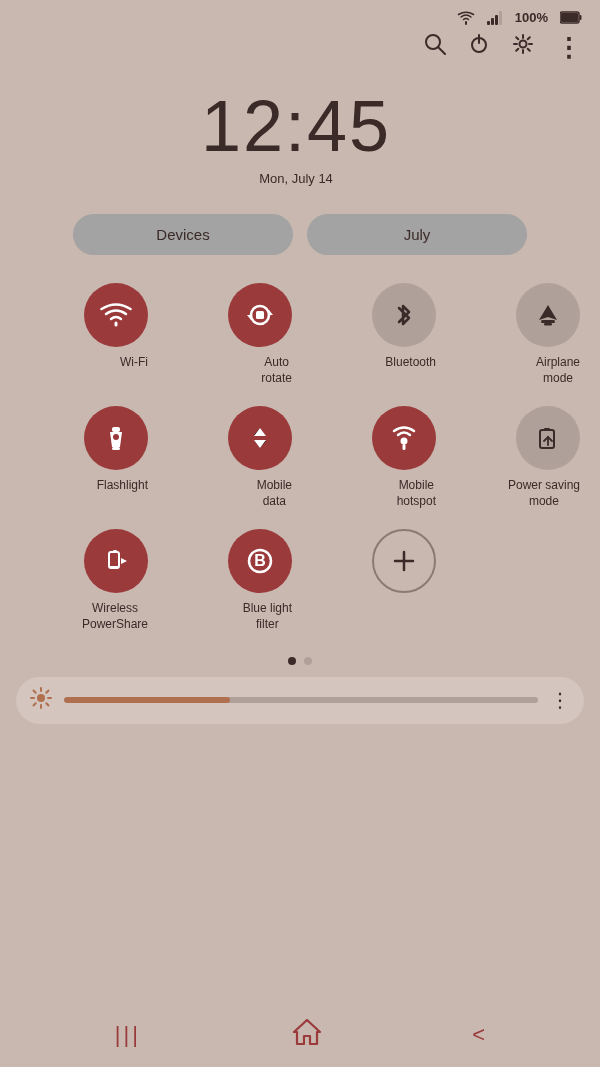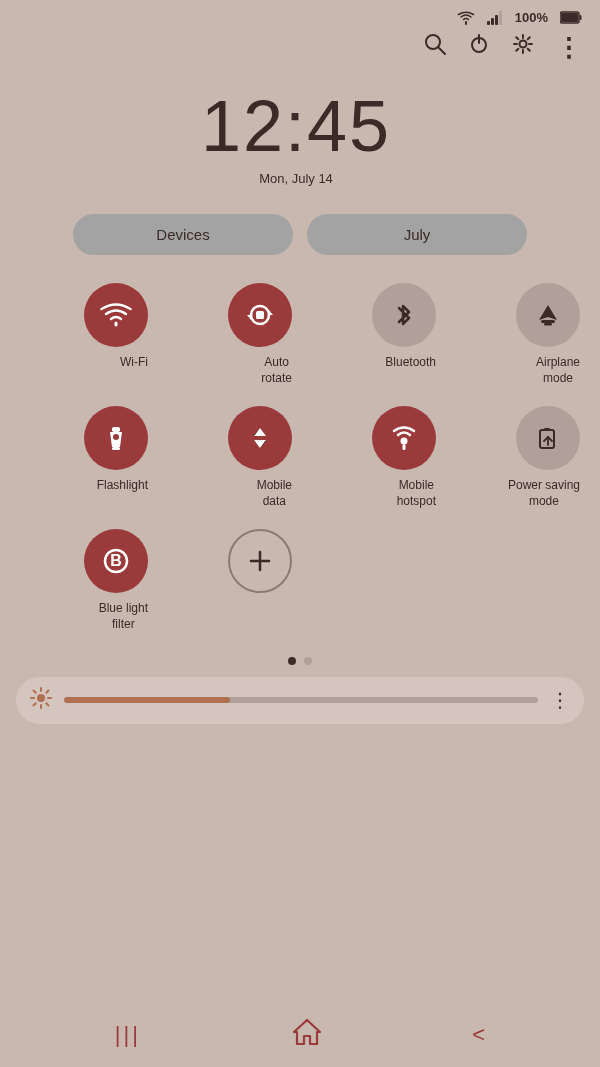--- a/index.html
+++ b/index.html
@@ -361,20 +361,31 @@
 
         <rect x="9" y="9" width="14" height="18" rx="2" stroke="#3a2a28" stroke-width="2" fill="none"></rect>
         <rect x="13" y="7" width="6" height="2.5" rx="1" fill="#3a2a28"></rect>
         <path d="M13 20 L17 16 L21 20" stroke="#3a2a28" stroke-width="1.8" fill="none" stroke-linecap="round"></path>
         <line x1="17" y1="16" x2="17" y2="24" stroke="#3a2a28" stroke-width="1.8" stroke-linecap="round"></line>
       </svg>
     </div>
     <span class="qs-label">Power saving<br>mode</span>
   </div>
 
+  <div class="qs-item">
+    <div class="qs-icon-circle active">
+      <svg width="34" height="34" viewBox="0 0 34 34">
+        <rect x="10" y="8" width="10" height="16" rx="2" stroke="white" stroke-width="2" fill="none"></rect>
+        <rect x="14" y="6" width="4" height="2" rx="1" fill="white"></rect>
+        <rect x="11" y="22" width="8" height="2" fill="white"></rect>
+        <path d="M22 14 L28 17 L22 20" fill="white"></path>
+      </svg>
+    </div>
+    <span class="qs-label">Wireless<br>PowerShare</span>
+  </div>
 
   <div class="qs-item">
     <div class="qs-icon-circle active">
       <svg width="34" height="34" viewBox="0 0 34 34">
         <circle cx="17" cy="17" r="11" stroke="white" stroke-width="2.5" fill="none"></circle>
         <text x="17" y="22" text-anchor="middle" font-size="16" font-weight="bold" fill="white">B</text>
       </svg>
     </div>
     <span class="qs-label">Blue light<br>filter</span>
   </div>

